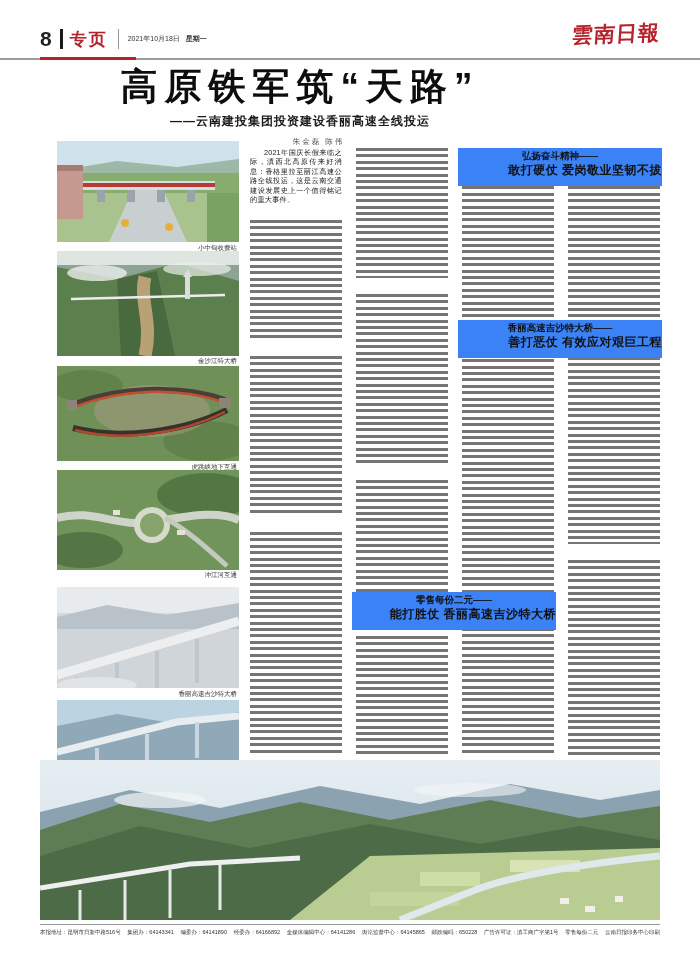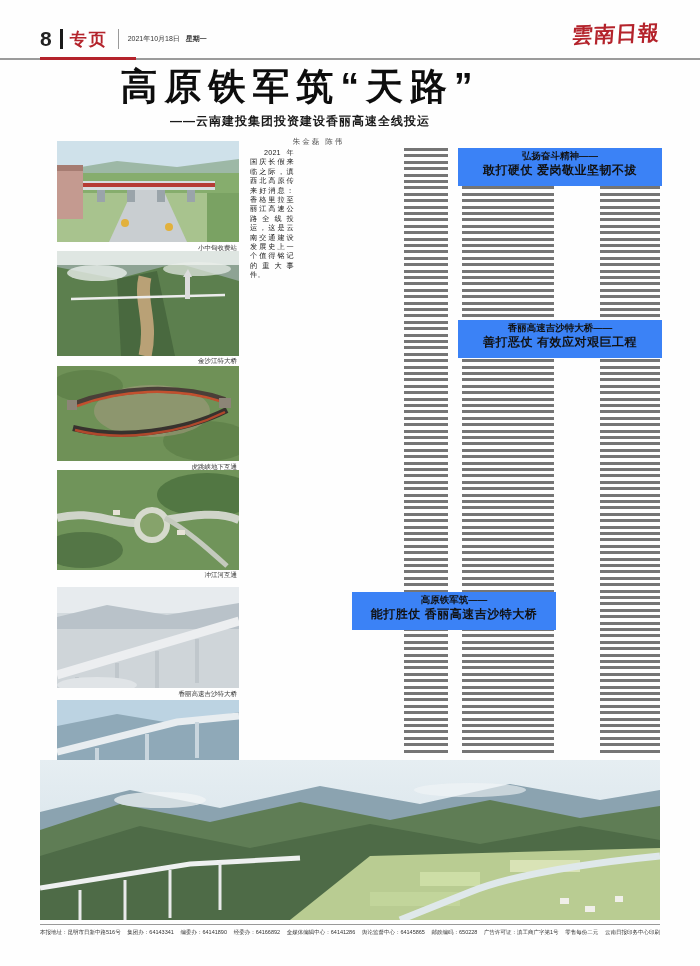--- a/index.html
+++ b/index.html
@@ -23,32 +23,32 @@
   .title-block{position:absolute;left:0;top:66px;width:600px;text-align:center;}
   .title{font-size:37px;font-weight:900;color:#0d0d0d;letter-spacing:7px;line-height:42px;margin:0;}
   .subtitle{font-size:12px;font-weight:bold;color:#1a1a1a;margin-top:5px;letter-spacing:1px;}
   .byline{font-size:7.5px;color:#555;margin-top:7px;letter-spacing:2px;padding-left:37px;}
   
   .photos{position:absolute;left:57px;top:141px;width:182px;}
   figure{margin:0;padding:0;}
   figure svg{display:block;width:182px;}
   figcaption{font-size:6.5px;color:#333;text-align:right;padding:1.5px 2px 0 0;height:7px;line-height:7px;}
   
-  .col{position:absolute;top:148px;height:608px;width:92px;display:flex;gap:16px;}
+  .col{position:absolute;top:148px;height:608px;width:92px;display:flex;flex-direction:column;gap:16px;}
   .c1{left:250px;}.c2{left:356px;}.c3{left:462px;}.c4{left:568px;}
   .greek{background:repeating-linear-gradient(to bottom,rgba(45,45,45,.8) 0 3px,transparent 3px 6.4px);
          opacity:.82;}
   .g-grow{flex:1 1 auto;}
   .lede{font-size:7.2px;line-height:9.4px;color:#1a1a1a;text-align:justify;font-weight:500;
         letter-spacing:.2px;text-indent:14px;}
   
   .shead{position:absolute;width:204px;height:36px;background:#3b82f6;text-align:center;
          padding-top:2px;}
   .shead .kicker{font-size:9.5px;font-weight:900;color:#111;line-height:12px;}
-  .shead .hline{font-size:12px;font-weight:900;color:#111;line-height:16px;letter-spacing:.5px;}
+  .shead .hline{font-size:12px;font-weight:900;color:#111;line-height:16px;letter-spacing:.5px;text-align:right;}
   .sh1{left:458px;top:148px;}
   .sh2{left:458px;top:320px;}
   .sh3{left:352px;top:592px;}
   
   .panorama{position:absolute;left:40px;top:760px;width:620px;height:160px;}
   .panorama svg{display:block;}
   
   .footer-rule{position:absolute;left:40px;top:924px;width:620px;height:1px;background:#999;}
   .footer{position:absolute;left:40px;top:929px;width:620px;display:flex;justify-content:space-between;
           font-size:5.5px;color:#333;white-space:nowrap;}
@@ -200,21 +200,21 @@
 
   <div class="shead sh1">
     <div class="kicker">弘扬奋斗精神——</div>
     <div class="hline">敢打硬仗 爱岗敬业坚韧不拔</div>
   </div>
   <div class="shead sh2">
     <div class="kicker">香丽高速吉沙特大桥——</div>
     <div class="hline">善打恶仗 有效应对艰巨工程</div>
   </div>
   <div class="shead sh3">
-    <div class="kicker">高原铁军筑——</div>
+    <div class="kicker">零售每份二元——</div>
     <div class="hline">能打胜仗 香丽高速吉沙特大桥</div>
   </div>
 
   <div class="panorama">
     <svg viewBox="0 0 620 160" width="620" height="160" preserveAspectRatio="none">
       <defs>
         <linearGradient id="sky" x1="0" y1="0" x2="0" y2="1">
           <stop offset="0" stop-color="#e6eef2"></stop>
             <stop offset="1" stop-color="#cfdde6"></stop>
         </linearGradient>

